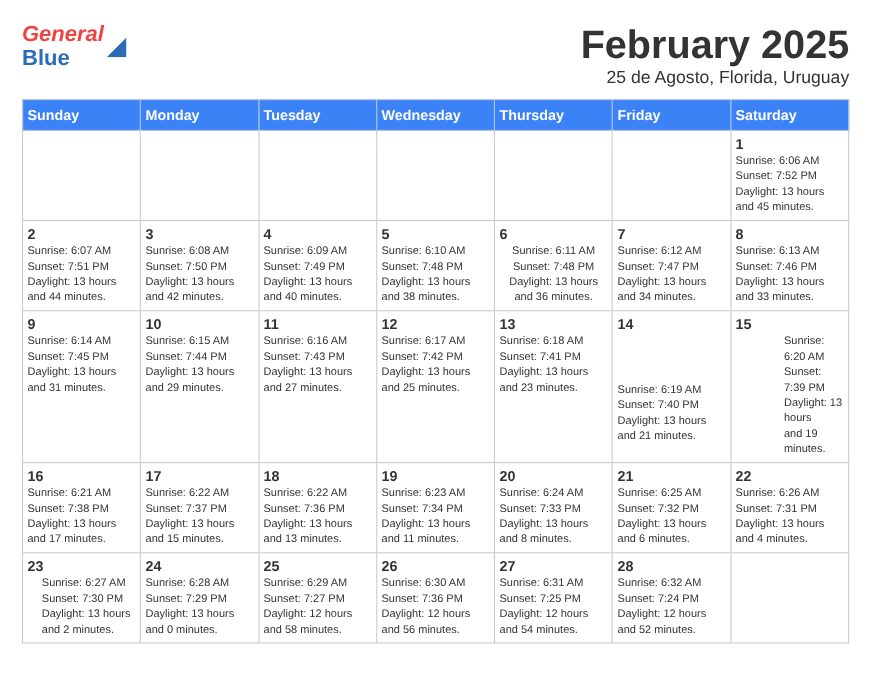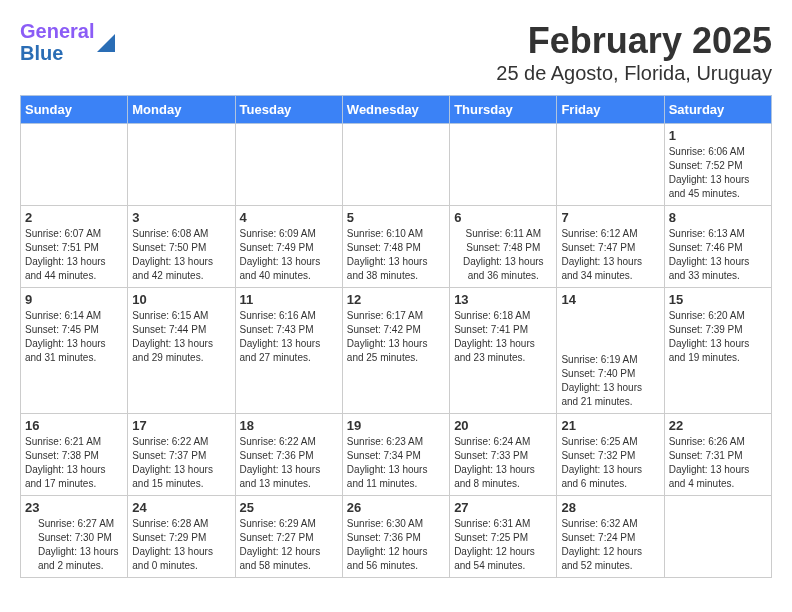--- a/index.html
+++ b/index.html
@@ -23,21 +23,21 @@
     }
     .title-area {
       text-align: right;
     }
     .month-title {
       font-size: 36px;
       font-weight: bold;
       color: #333;
     }
     .location-title {
-      font-size: 20px;
+      font-size: 16px;
       color: #333;
       font-weight: normal;
     }
     .calendar {
       width: 100%;
       border-collapse: collapse;
     }
     .calendar thead tr th {
       background-color: #3b82f6;
       color: #fff;
@@ -82,21 +82,21 @@
       line-height: 1.1;
     }
   </style>
 </head>
 <body>
 
 <div class="header-area">
   <div class="logo">
     <div class="logo-top">
       <div class="logo-text">
-        <span style="font-size:20px;font-weight:bold;color:#8b5cf6;line-height:1.1;">General</span>
+        <span style="font-size:20px;font-weight:bold;color:#ef4444;line-height:1.1;font-style:italic;">General</span>
         <span style="font-size:20px;font-weight:bold;color:#2a6db5;line-height:1.1;">Blue</span>
       </div>
       <div style="margin-left:3px;margin-top:2px;">
         <svg width="18" height="22" viewBox="0 0 18 22">
           <polygon points="0,22 18,22 18,4" fill="#2a6db5"></polygon>
         </svg>
       </div>
     </div>
   </div>
   <div class="title-area">
@@ -222,21 +222,21 @@
         </td>
         <td>
           <span class="day-number">14</span>
           <div class="day-info" style="white-space: pre-line; margin-top: 46px;">Sunrise: 6:19 AM
 Sunset: 7:40 PM
 Daylight: 13 hours
 and 21 minutes.</div>
         </td>
         <td>
           <span class="day-number">15</span>
-          <div class="day-info" style="white-space: pre-line;">Sunrise: 6:20 AM
+          <div class="day-info" style="white-space: pre-line; margin-left: 44px;">Sunrise: 6:20 AM
 Sunset: 7:39 PM
 Daylight: 13 hours
 and 19 minutes.</div>
         </td>
       </tr>
       <tr>
         <td>
           <span class="day-number">16</span>
           <div class="day-info" style="white-space: pre-line;">Sunrise: 6:21 AM
 Sunset: 7:38 PM

